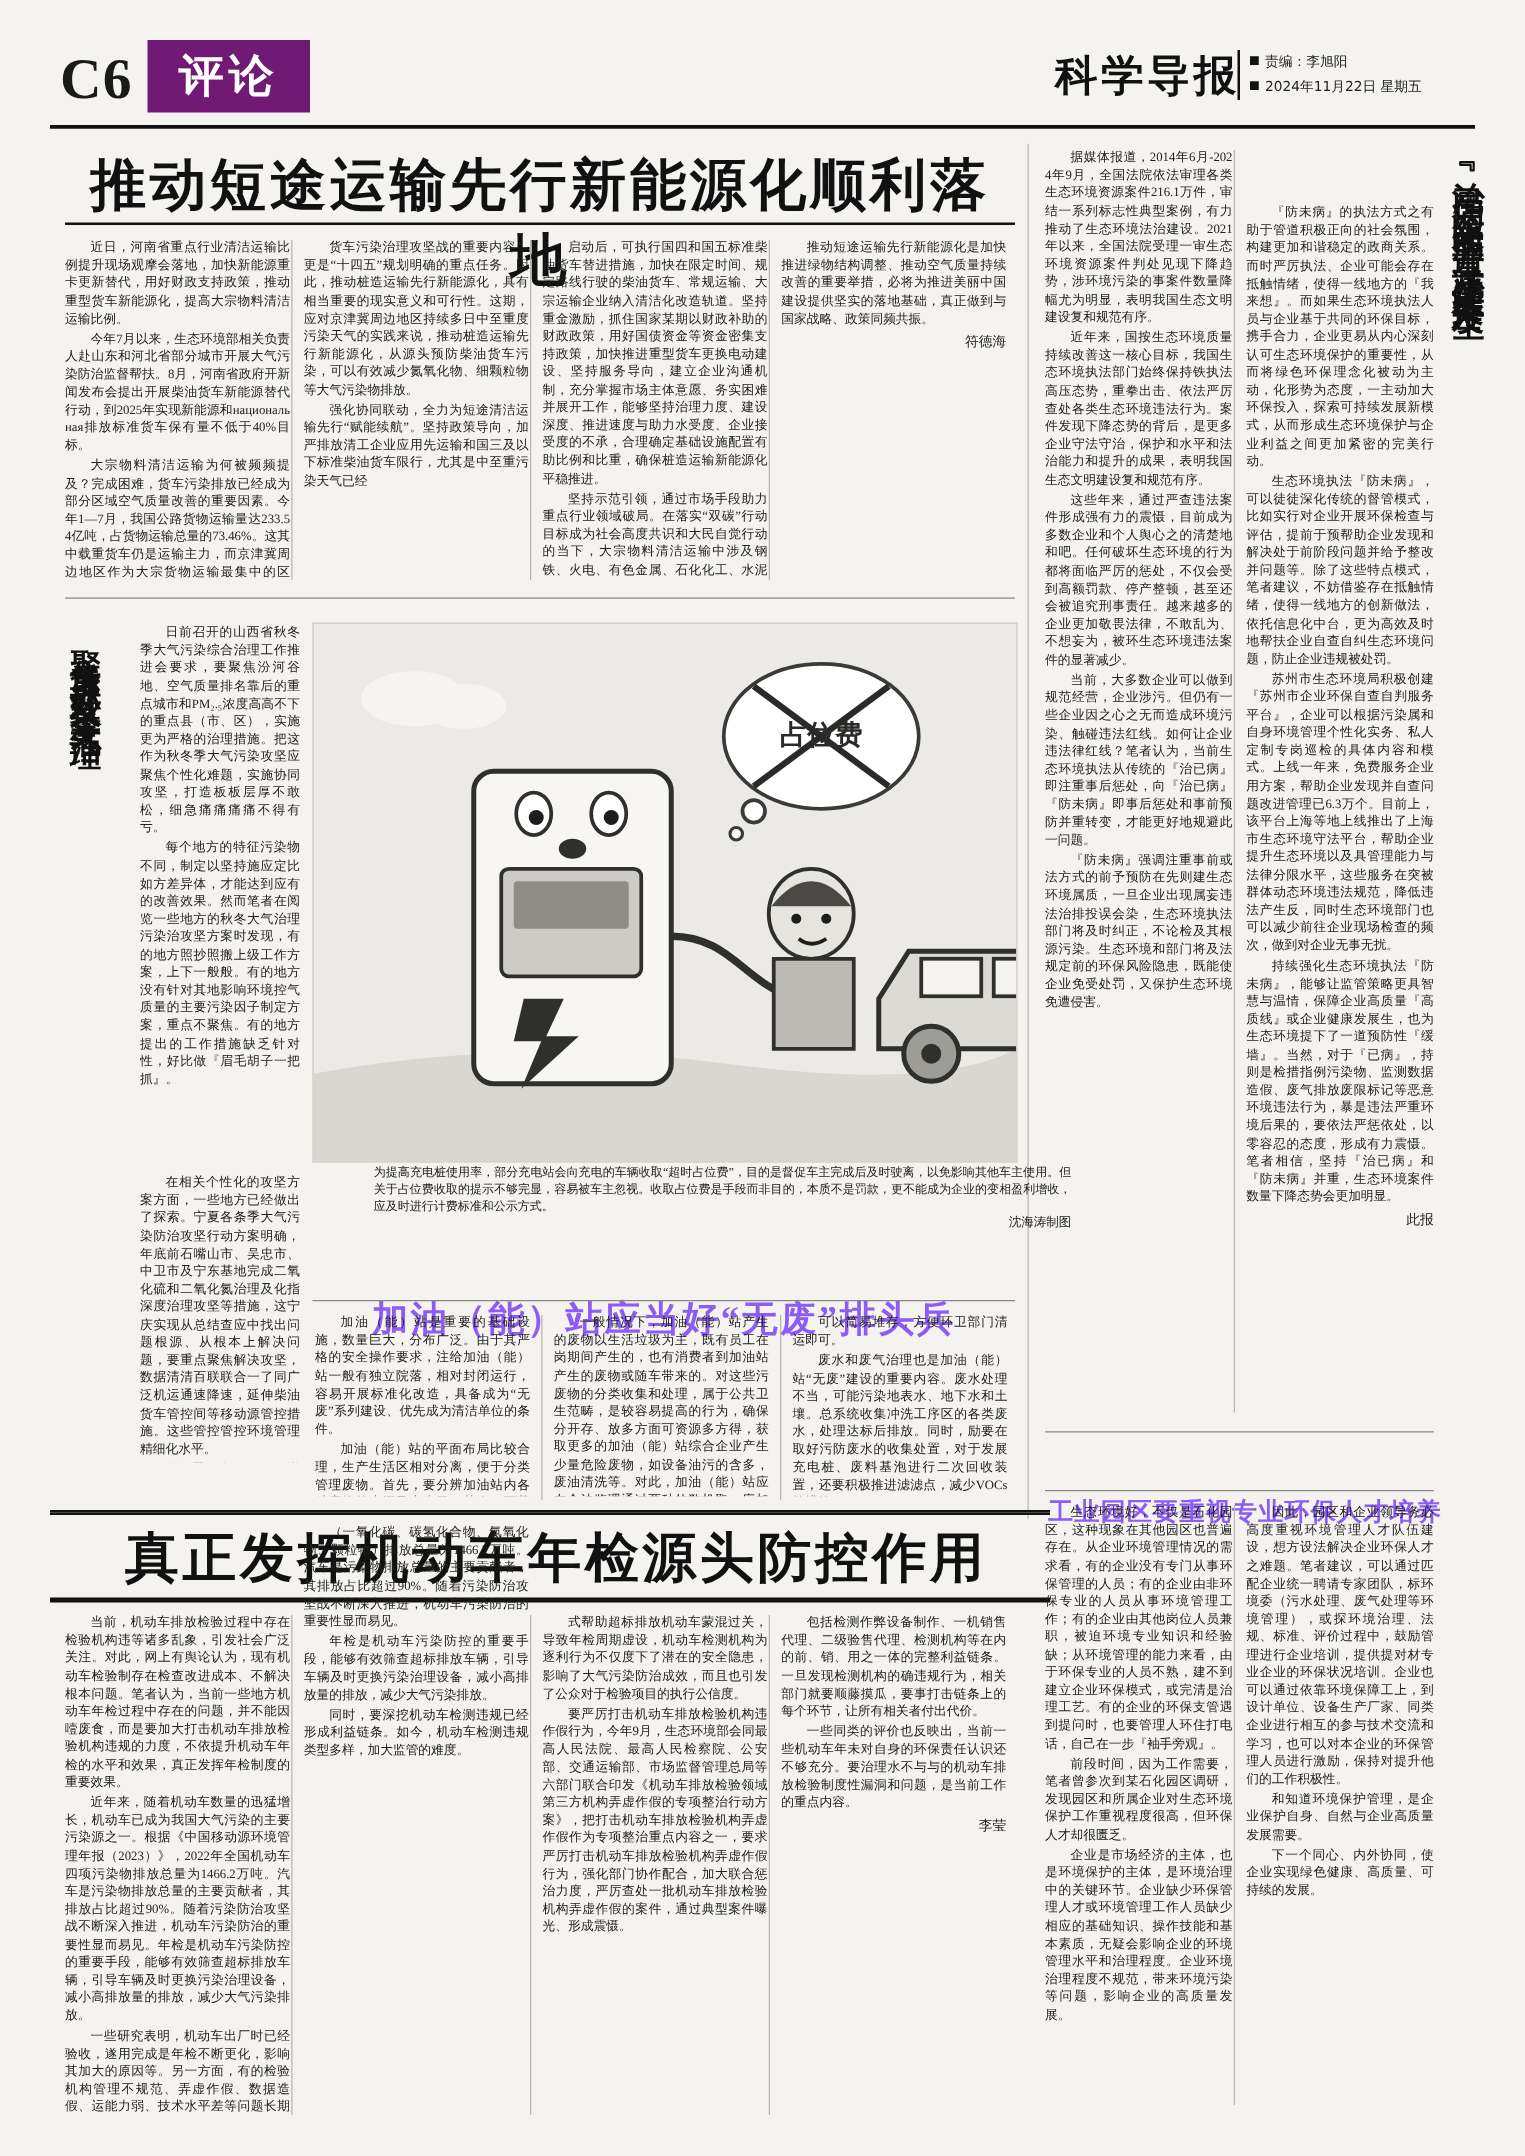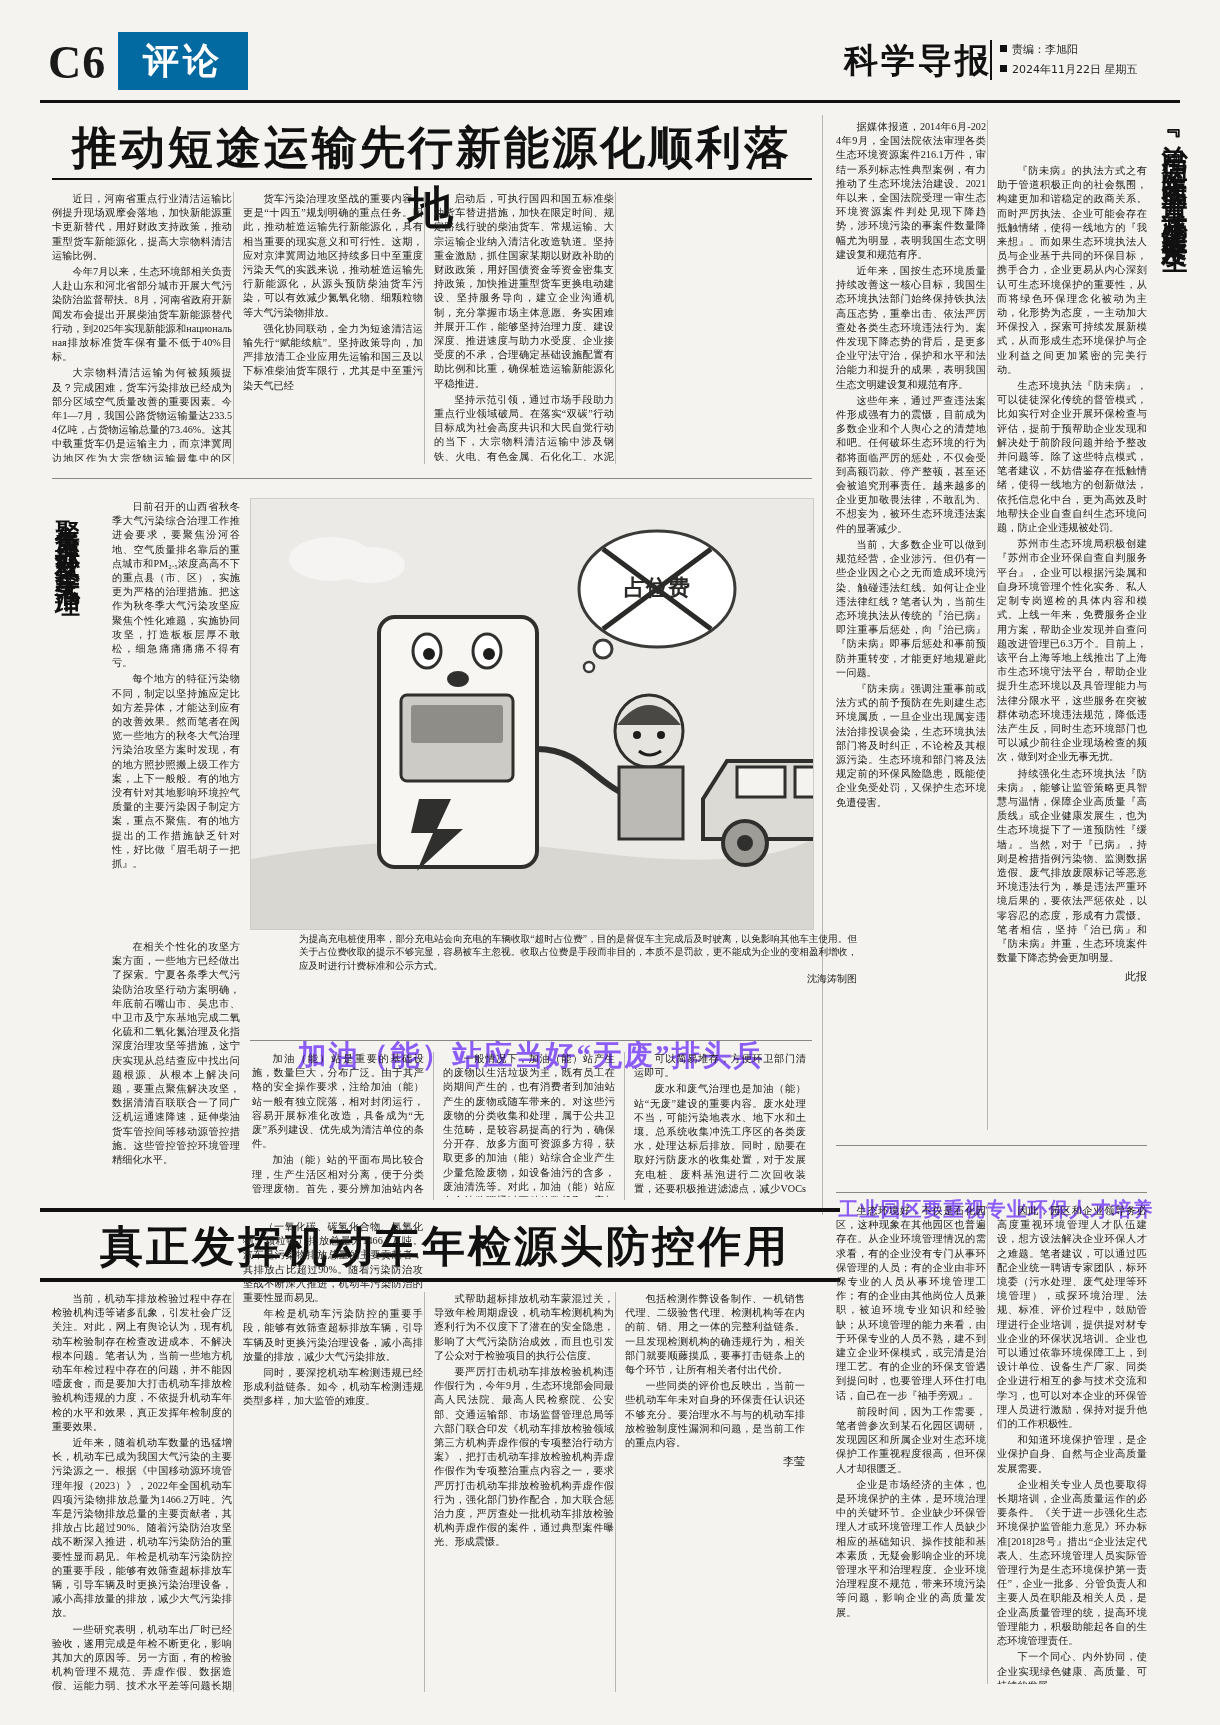--- a/index.html
+++ b/index.html
@@ -20,21 +20,21 @@
     position:absolute;left:40px;top:28px;width:1140px;height:72px;
     border-bottom:3px solid #111;
   }
   .pageno{
     position:absolute;left:8px;top:8px;
     font-family:"Liberation Serif","DejaVu Serif",serif;
     font-size:46px;font-weight:bold;letter-spacing:1px;
   }
   .sectionbox{
     position:absolute;left:78px;top:4px;width:130px;height:58px;
-    background:#0369a1;color:#fff;
+    background:#701a75;color:#fff;
     display:flex;align-items:center;justify-content:center;
     font-family:"Liberation Serif","DejaVu Serif",serif;
     font-size:36px;font-weight:bold;letter-spacing:4px;
   }
   .paper-title{
     position:absolute;right:188px;top:10px;
     font-family:"Liberation Serif","DejaVu Serif",serif;
     font-size:34px;font-weight:bold;letter-spacing:3px;
     color:#111;
   }
@@ -135,20 +135,24 @@
     <p>大宗物料清洁运输为何被频频提及？完成困难，货车污染排放已经成为部分区域空气质量改善的重要因素。今年1—7月，我国公路货物运输量达233.54亿吨，占货物运输总量的73.46%。这其中载重货车仍是运输主力，而京津冀周边地区作为大宗货物运输最集中的区域，柴油货车特别是重型货车运输频次密集率运输总量庞大，对大气环境的影响尤其突出，尤其柴油货车排放的氮氧化物、颗粒物，是柴油</p>
   </div>
   <div class="txt" style="position:absolute;left:243px;top:192px;width:180px;height:270px;overflow:hidden;">
     <p>货车污染治理攻坚战的重要内容，更是“十四五”规划明确的重点任务。因此，推动桩造运输先行新能源化，具有相当重要的现实意义和可行性。这期，应对京津冀周边地区持续多日中至重度污染天气的实践来说，推动桩造运输先行新能源化，从源头预防柴油货车污染，可以有效减少氮氧化物、细颗粒物等大气污染物排放。</p>
     <p>强化协同联动，全力为短途清洁运输先行“赋能续航”。坚持政策导向，加严排放清工企业应用先运输和国三及以下标准柴油货车限行，尤其是中至重污染天气已经</p>
   </div>
   <div class="txt" style="position:absolute;left:434px;top:192px;width:180px;height:270px;overflow:hidden;">
     <p>启动后，可执行国四和国五标准柴油货车替进措施，加快在限定时间、规定路线行驶的柴油货车、常规运输、大宗运输企业纳入清洁化改造轨道。坚持重金激励，抓住国家某期以财政补助的财政政策，用好国债资金等资金密集支持政策，加快推进重型货车更换电动建设、坚持服务导向，建立企业沟通机制，充分掌握市场主体意愿、务实困难并展开工作，能够坚持治理力度、建设深度、推进速度与助力水受度、企业接受度的不承，合理确定基础设施配置有助比例和比重，确保桩造运输新能源化平稳推进。</p>
     <p>坚持示范引领，通过市场手段助力重点行业领域破局。在落实“双碳”行动目标成为社会高度共识和大民自觉行动的当下，大宗物料清洁运输中涉及钢铁、火电、有色金属、石化化工、水泥等行业的重点企业，均有条件成为清洁运输的典范、以及服务物流公司，运输举止行动起来，在大宗物料桩造清洁运输、开展新能源运力替换工作上，借势发力、用好机遇，加快上游的配套，赢得主动，把机遇化劳、资源优势转化为发展优势。具体实现中，需活宗治用成熟模式，积极探索新出路，如河南省部分地区引导的促进和新能源车辆运营保运行的配合内，对于推荐使用新能源车辆的客户给予让利优惠；安阳中联水泥买探公司在自有企业厂区内建成电动运输模式，为新能源运输车辆提供充电站厂、优先装卸等优惠服务；鹤壁绿源矿业集团有限公司整合市场资源，打导社会资本出力，实现百分百营料运输新能源化，配套建设新能源支撑驻服务，提供中转补电服务。</p>
   </div>
+  <div class="txt" style="position:absolute;left:625px;top:192px;width:180px;height:270px;overflow:hidden;">
+    <p>推动短途运输先行新能源化是加快推进绿物结构调整、推动空气质量持续改善的重要举措，必将为推进美丽中国建设提供坚实的落地基础，真正做到与国家战略、政策同频共振。</p>
+    <div class="sig">符德海</div>
+  </div>
 
   <div class="col-rule" style="left:233px;top:192px;height:272px;"></div>
   <div class="col-rule" style="left:424px;top:192px;height:272px;"></div>
   <div class="col-rule" style="left:615px;top:192px;height:272px;"></div>
   <div class="col-rule" style="left:822px;top:115px;height:1100px;"></div>
   <div class="thin" style="left:52px;top:478px;width:760px;"></div>
 
   <div class="vtitle" style="right:26px;top:120px;height:640px;">『治已病』『防未病』并重 减少违法案件发生</div>
 
   <div class="txt" style="position:absolute;left:836px;top:120px;width:150px;height:1000px;overflow:hidden;">
@@ -295,19 +299,18 @@
   <div class="thin" style="left:836px;top:1192px;width:311px;"></div>
 
   <div class="txt" style="position:absolute;left:836px;top:1204px;width:150px;height:480px;overflow:hidden;">
     <p>生态环境好，不仅是石化园区，这种现象在其他园区也普遍存在。从企业环境管理情况的需求看，有的企业没有专门从事环保管理的人员；有的企业由非环保专业的人员从事环境管理工作；有的企业由其他岗位人员兼职，被迫环境专业知识和经验缺；从环境管理的能力来看，由于环保专业的人员不熟，建不到建立企业环保模式，或完清是治理工艺。有的企业的环保支管遇到提问时，也要管理人环住打电话，自己在一步『袖手旁观』。</p>
     <p>前段时间，因为工作需要，笔者曾参次到某石化园区调研，发现园区和所属企业对生态环境保护工作重视程度很高，但环保人才却很匮乏。</p>
     <p>企业是市场经济的主体，也是环境保护的主体，是环境治理中的关键环节。企业缺少环保管理人才或环境管理工作人员缺少相应的基础知识、操作技能和基本素质，无疑会影响企业的环境管理水平和治理程度。企业环境治理程度不规范，带来环境污染等问题，影响企业的高质量发展。</p>
   </div>
   <div class="txt" style="position:absolute;left:997px;top:1204px;width:150px;height:480px;overflow:hidden;">
     <p>因此，园区和企业领导务必高度重视环境管理人才队伍建设，想方设法解决企业环保人才之难题。笔者建议，可以通过匹配企业统一聘请专家团队，标环境委（污水处理、废气处理等环境管理），或探环境治理、法规、标准、评价过程中，鼓励管理进行企业培训，提供提对材专业企业的环保状况培训。企业也可以通过依靠环境保障工上，到设计单位、设备生产厂家、同类企业进行相互的参与技术交流和学习，也可以对本企业的环保管理人员进行激励，保持对提升他们的工作积极性。</p>
     <p>和知道环境保护管理，是企业保护自身、自然与企业高质量发展需要。</p>
-    <p>企业相关专业人员也要取得长期培训，企业高质量运作的必要条件。《关于进一步强化生态环境保护监管能力意见》环办标准[2018]28号』措出“企业法定代表人、生态环境管理人员实际管管理行为是生态环境保护第一责任”，企业一批多、分管负责人和主要人员在职能及相关人员，是企业高质量管理的统，提高环境管理能力，积极助能起各自的生态环境管理责任。</p>
     <p>下一个同心、内外协同，使企业实现绿色健康、高质量、可持续的发展。</p>
 
   </div>
   <div class="col-rule" style="left:987px;top:1204px;height:480px;"></div>
 
 </div>
 
 </body></html>

